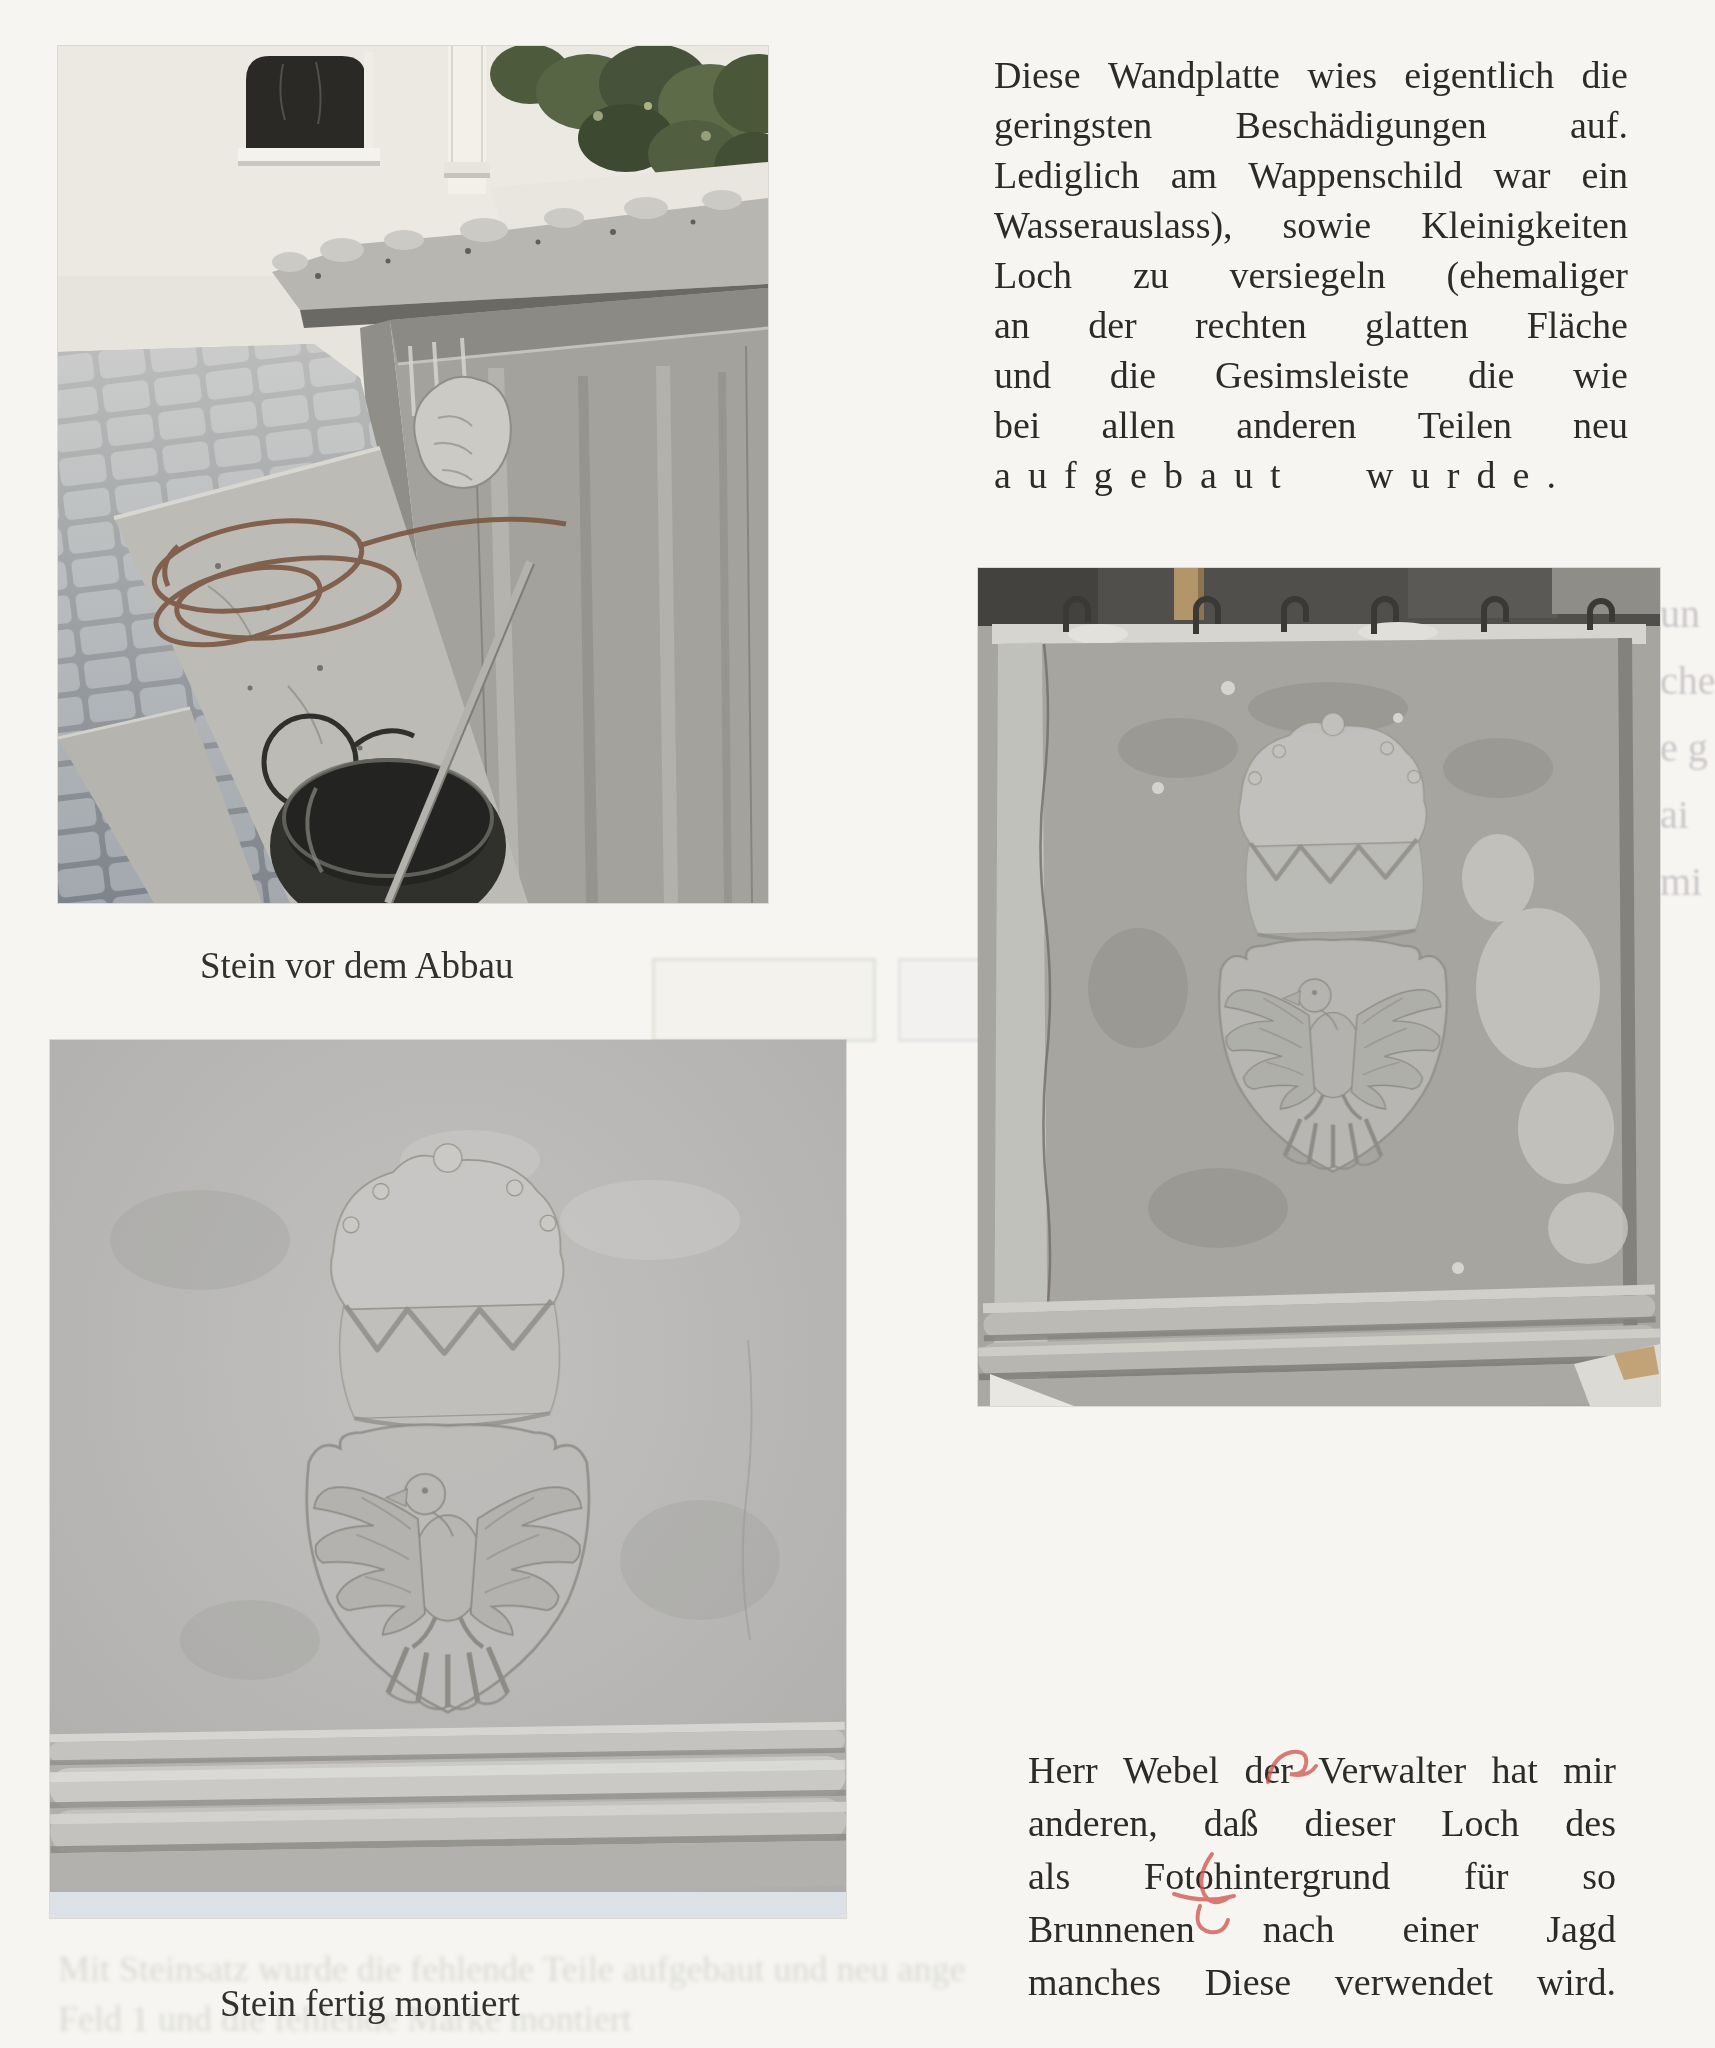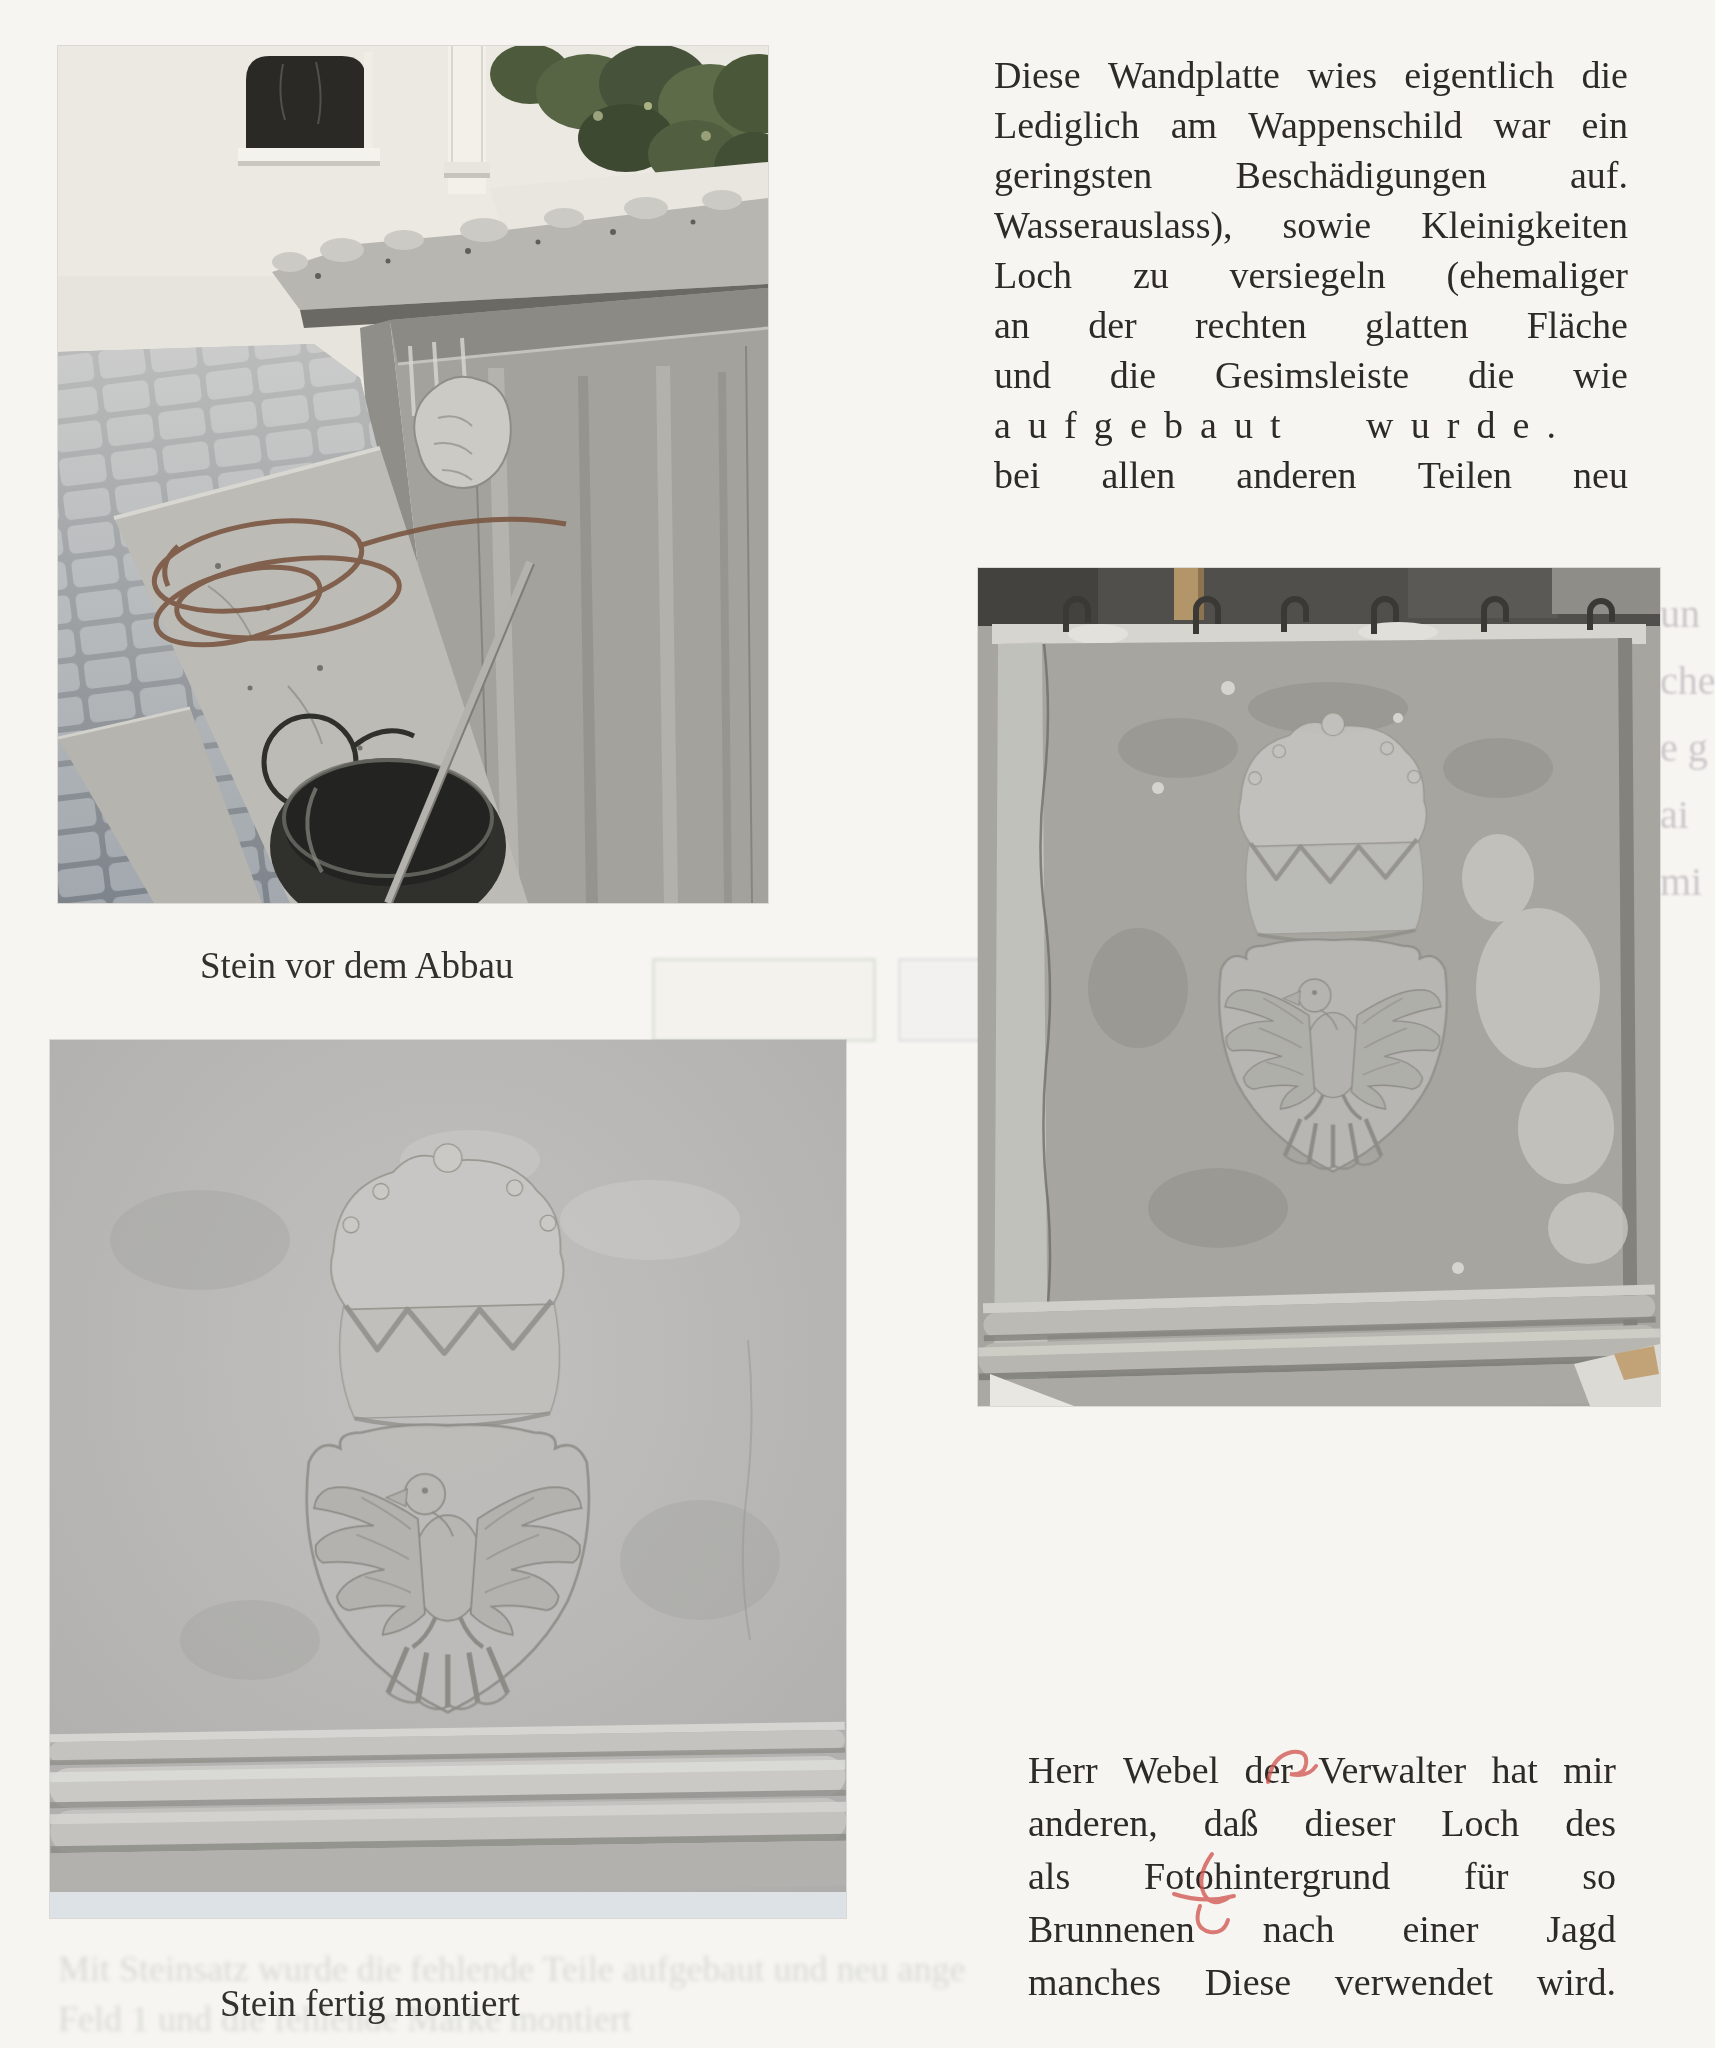--- a/index.html
+++ b/index.html
@@ -172,32 +172,32 @@
 
   <div class="para para1" style="left:994px;top:50px;width:634px;">
       <div class="jline">
         <span>Diese</span>
         <span>Wandplatte</span>
         <span>wies</span>
         <span>eigentlich</span>
         <span>die</span>
       </div>
       <div class="jline">
+        <span>geringsten</span>
+        <span>Beschädigungen</span>
+        <span>auf.</span>
+      </div>
+      <div class="jline">
         <span>Lediglich</span>
         <span>am</span>
         <span>Wappenschild</span>
         <span>war</span>
         <span>ein</span>
       </div>
       <div class="jline">
-        <span>geringsten</span>
-        <span>Beschädigungen</span>
-        <span>auf.</span>
-      </div>
-      <div class="jline">
         <span>Wasserauslass),</span>
         <span>sowie</span>
         <span>Kleinigkeiten</span>
       </div>
       <div class="jline">
         <span>Loch</span>
         <span>zu</span>
         <span>versiegeln</span>
         <span>(ehemaliger</span>
       </div>
@@ -208,28 +208,28 @@
         <span>glatten</span>
         <span>Fläche</span>
       </div>
       <div class="jline">
         <span>und</span>
         <span>die</span>
         <span>Gesimsleiste</span>
         <span>die</span>
         <span>wie</span>
       </div>
-      <div class="jline ls-line">aufgebaut wurde.</div>
       <div class="jline">
         <span>bei</span>
         <span>allen</span>
         <span>anderen</span>
         <span>Teilen</span>
         <span>neu</span>
       </div>
+      <div class="jline ls-line">aufgebaut wurde.</div>
     </div>
 
   <div class="ghost ghost-rect" style="left:652px;width:218px;border:3px solid rgba(120,150,120,.35);background:rgba(150,180,150,.08);"></div>
   <div class="ghost ghost-rect" style="left:898px;width:205px;border:3px solid rgba(130,140,170,.30);background:rgba(150,160,190,.07);"></div>
   <div class="ghost ghost-rect" style="left:1132px;width:188px;border:3px solid rgba(180,130,140,.30);background:rgba(200,160,170,.07);"></div>
   <div class="ghost ghost-rect" style="left:1348px;width:170px;border:3px solid rgba(130,160,140,.25);background:rgba(150,180,160,.06);"></div>
 
   <svg class="photo" style="left:978px;top:568px;" width="682" height="838" viewBox="0 0 682 838" role="img">
     <rect width="682" height="838" fill="#a6a59f"></rect>
     <rect x="0" y="0" width="682" height="58" fill="#514f4b"></rect>

